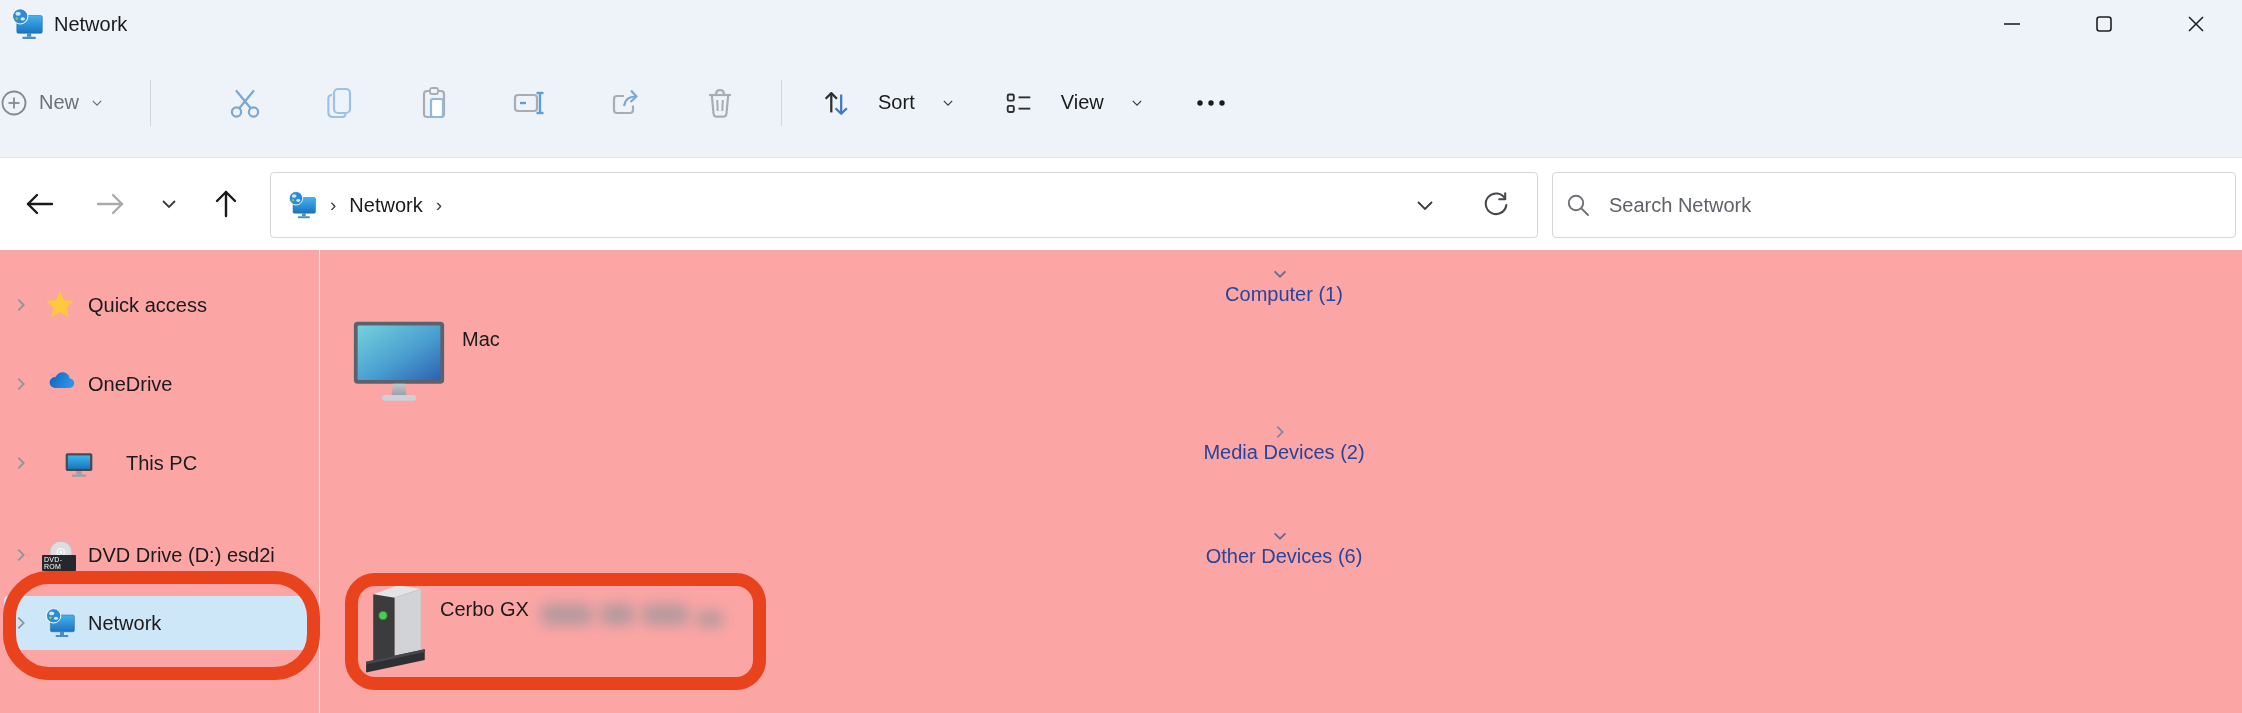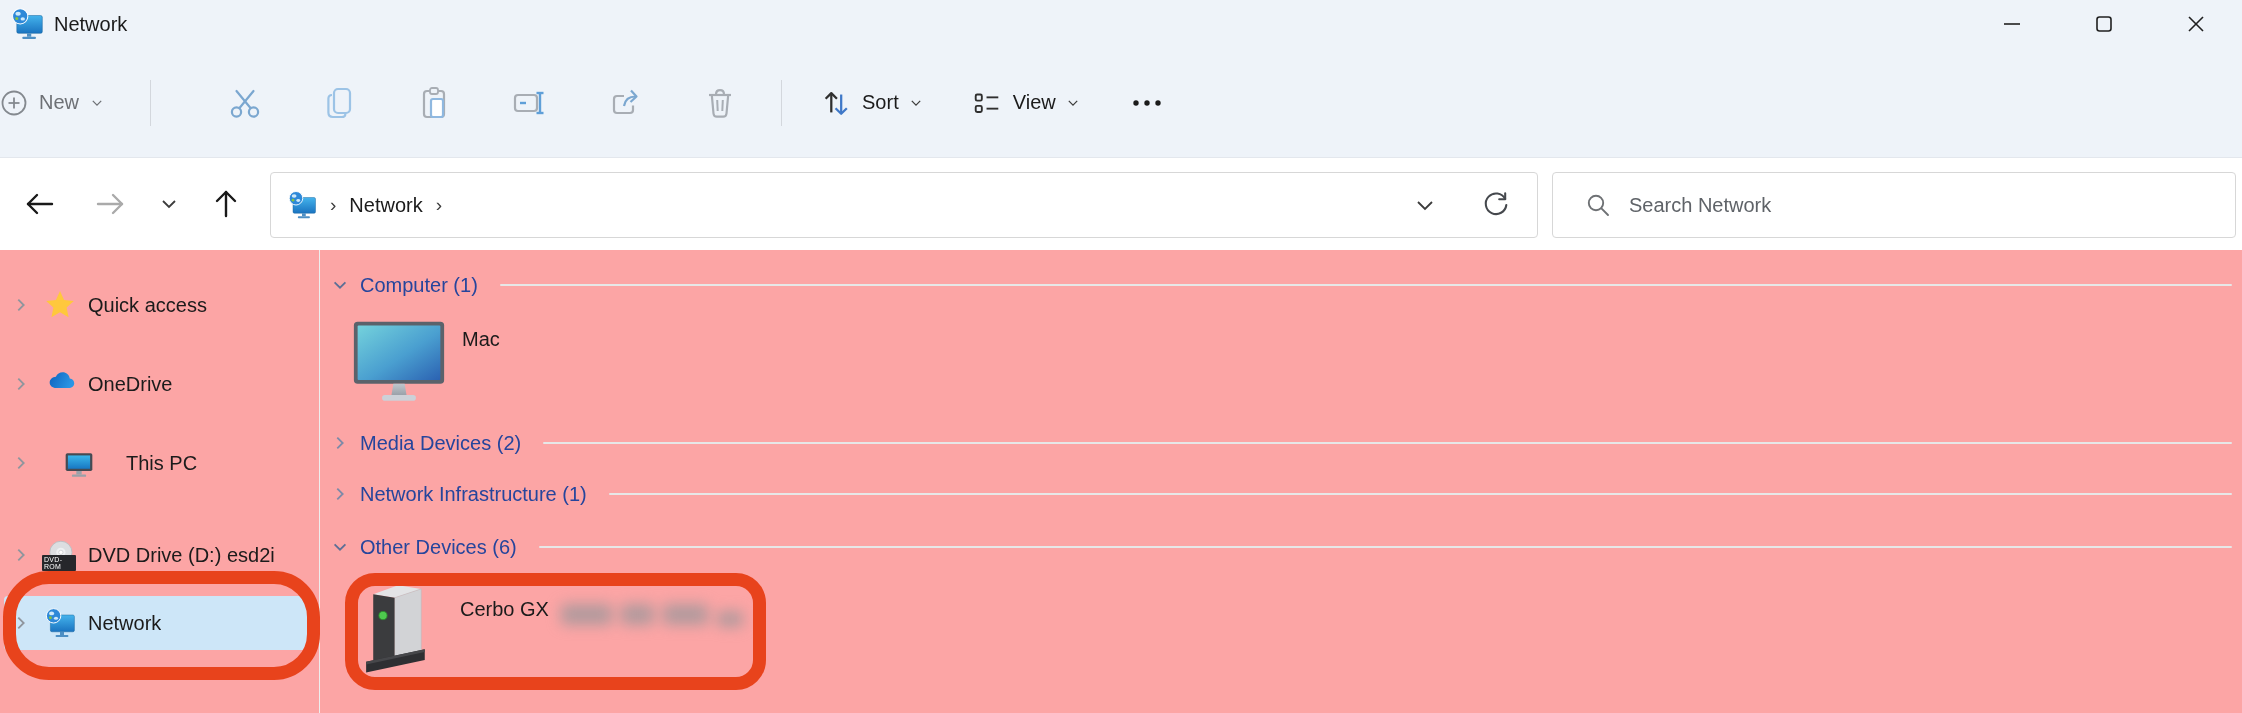--- a/index.html
+++ b/index.html
@@ -18,21 +18,21 @@
   
   .toolbar{position:absolute;top:48px;left:0;right:0;height:110px;background:#eef3f9;
            border-bottom:1px solid #e3e7ed;display:flex;align-items:center;
            box-sizing:border-box;}
   .tb-new{display:flex;align-items:center;gap:11px;}
   .tb-new-label{font-size:20px;color:#6d7075;}
   .tb-sep{width:1px;height:46px;background:#d3d7dd;}
   .sep-a{margin:0 46px;}
   .sep-b{margin:0 14px;}
   .tb-btn{width:95px;display:flex;justify-content:center;align-items:center;}
-  .tb-drop{display:flex;align-items:center;gap:10px;padding:0 24px;}
+  .tb-drop{display:flex;align-items:center;gap:26px;padding:0 24px;}
   .tb-drop-label{font-size:20px;color:#1b1b1b;}
   .tb-more{padding:0 26px;}
 
   
   .navrow{position:absolute;top:158px;left:0;right:0;height:92px;background:#fff;}
   .nav-btns{position:absolute;top:0;left:0;height:92px;display:flex;align-items:center;}
   .nav-b{display:flex;align-items:center;justify-content:center;}
   .nav-back{margin-left:22px;}
   .nav-fwd{margin-left:34px;}
   .nav-chev{margin-left:30px;}
@@ -40,50 +40,50 @@
 
   .addressbar{position:absolute;left:270px;top:14px;width:1268px;height:66px;box-sizing:border-box;
               border:1px solid #d7d7d7;border-radius:4px;background:#fff;
               display:flex;align-items:center;padding:0 16px;}
   .crumb-sep{font-size:19px;color:#3c3c3c;margin:0 13px;}
   .crumb-label{font-size:20px;}
   .addr-right{margin-left:auto;display:flex;align-items:center;gap:44px;padding-right:10px;}
 
   .searchbox{position:absolute;left:1552px;top:14px;width:684px;height:66px;box-sizing:border-box;
              border:1px solid #d7d7d7;border-radius:4px;background:#fff;
-             display:flex;align-items:center;padding:0 32px;gap:16px;}
+             display:flex;align-items:center;padding:0 12px;gap:16px;}
   .search-input{border:none;outline:none;flex:1;font-size:20px;background:transparent;
                 font-family:"Liberation Sans",sans-serif;color:#1b1b1b;}
   .search-input::placeholder{color:#5f6368;opacity:1;}
 
   
   .content{position:absolute;top:250px;left:0;right:0;bottom:0;}
   .sidebar-sep{position:absolute;left:319px;top:0;bottom:0;width:1px;background:#ededed;}
 
   .side-item{position:absolute;left:4px;width:312px;height:54px;display:flex;align-items:center;
              border-radius:4px;box-sizing:border-box;}
   .side-item.selected{background:#cde6f8;}
   .si-0{top:28px;text-align:center;} .si-1{top:107px;} .si-2{top:186px;gap:19px;} .si-3{top:278px;} .si-4{top:346px;}
   .side-chev{width:34px;display:flex;justify-content:center;}
   .side-icon{width:32px;height:32px;margin-left:6px;position:relative;flex:none;}
   .side-label{margin-left:12px;font-size:20px;white-space:nowrap;overflow:hidden;}
   .dvd-label{position:absolute;left:-2px;bottom:0px;background:#26272b;color:#fff;
              font-size:7px;padding:1px 2px;border-radius:1px;letter-spacing:.3px;}
 
-  .group-header{position:absolute;left:328px;right:10px;height:40px;display:flex;align-items:center;}
+  .group-header{position:absolute;left:328px;right:10px;height:40px;display:flex;align-items:center;flex-direction:column;}
   .gh-0{top:15px;} .gh-1{top:173px;} .gh-2{top:224px;} .gh-3{top:277px;}
   .group-chev{width:24px;display:flex;justify-content:center;}
   .group-label{margin-left:8px;font-size:20px;color:#26459c;white-space:nowrap;}
   .group-rule{flex:1;height:2px;background:#e7e7e7;margin-left:22px;border-radius:1px;}
 
   .item-mac{position:absolute;left:352px;top:68px;display:flex;align-items:flex-start;}
   .mac-label{margin-left:16px;margin-top:10px;font-size:20px;}
 
   .item-cerbo{position:absolute;left:358px;top:330px;display:flex;align-items:flex-start;}
-  .cerbo-label{margin-left:20px;margin-top:18px;font-size:20px;white-space:nowrap;}
+  .cerbo-label{margin-top:18px;font-size:20px;white-space:nowrap;}
   .redact{margin-left:12px;margin-top:12px;width:182px;height:44px;filter:blur(7px);
           display:flex;gap:9px;align-items:center;}
   .redact span{display:block;height:21px;background:#95959a;border-radius:4px;opacity:.72;}
   .rb1{width:52px;} .rb2{width:34px;} .rb3{width:46px;} .rb4{width:26px;height:16px!important;margin-top:10px;}
 
   
   .annotation{position:absolute;border:13px solid #e8431c;box-sizing:border-box;z-index:6;}
   .ann-network{left:3px;top:571px;width:317px;height:109px;border-radius:46px;}
   .ann-cerbo{left:345px;top:573px;width:421px;height:117px;border-radius:30px;}
 </style>
@@ -475,29 +475,20 @@
     <div class="group-header gh-1">
       <span class="group-chev">
         <svg width="18" height="18" viewBox="0 0 20 20">
             <polyline points="7,4 13,10 7,16" fill="none" stroke="#7d8aa8" stroke-width="2"></polyline>
           </svg>
       </span>
       <span class="group-label">Media Devices (2)</span>
       <span class="group-rule"></span>
     </div>
 
-    <div class="group-header gh-2">
-      <span class="group-chev">
-        <svg width="18" height="18" viewBox="0 0 20 20">
-            <polyline points="7,4 13,10 7,16" fill="none" stroke="#7d8aa8" stroke-width="2"></polyline>
-          </svg>
-      </span>
-      <span class="group-label">Network Infrastructure (1)</span>
-      <span class="group-rule"></span>
-    </div>
 
     <div class="group-header gh-3">
       <span class="group-chev">
         <svg width="18" height="18" viewBox="0 0 20 20">
             <polyline points="4,7 10,13 16,7" fill="none" stroke="#5c6f96" stroke-width="2"></polyline>
           </svg>
       </span>
       <span class="group-label">Other Devices (6)</span>
       <span class="group-rule"></span>
     </div>

